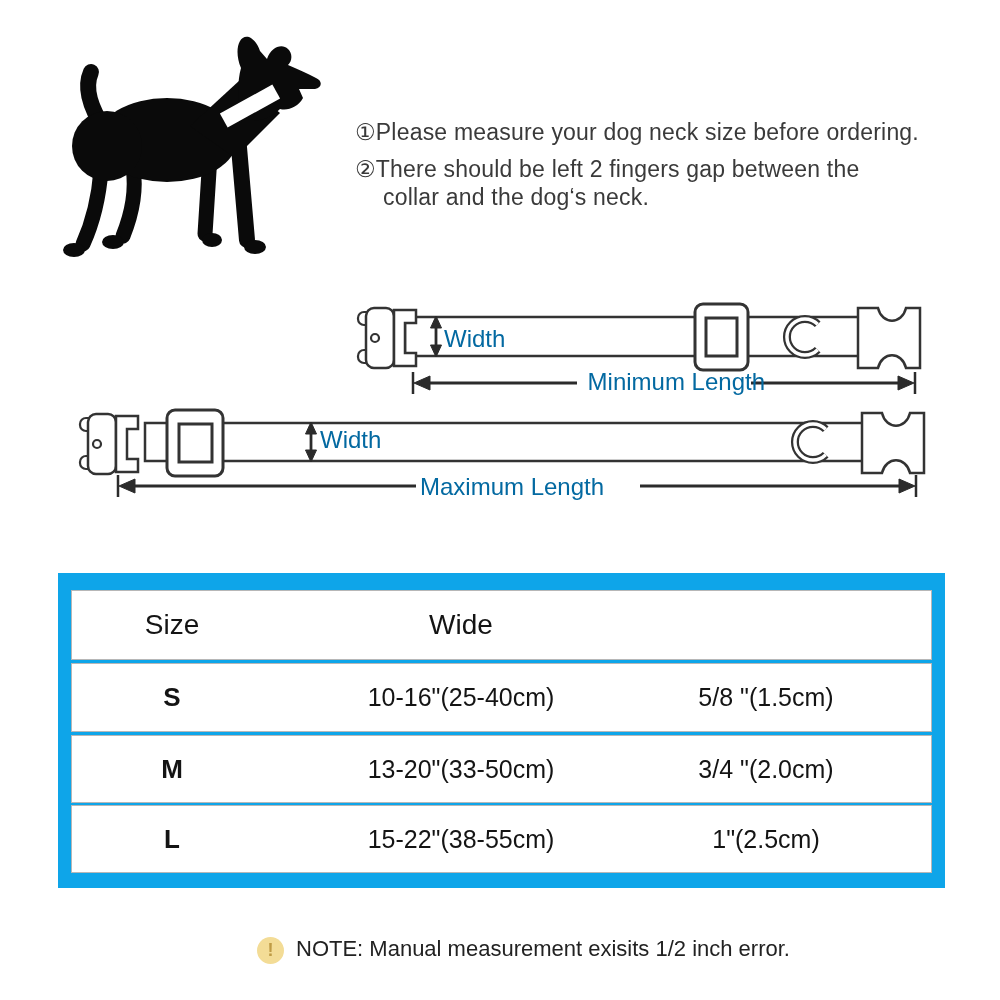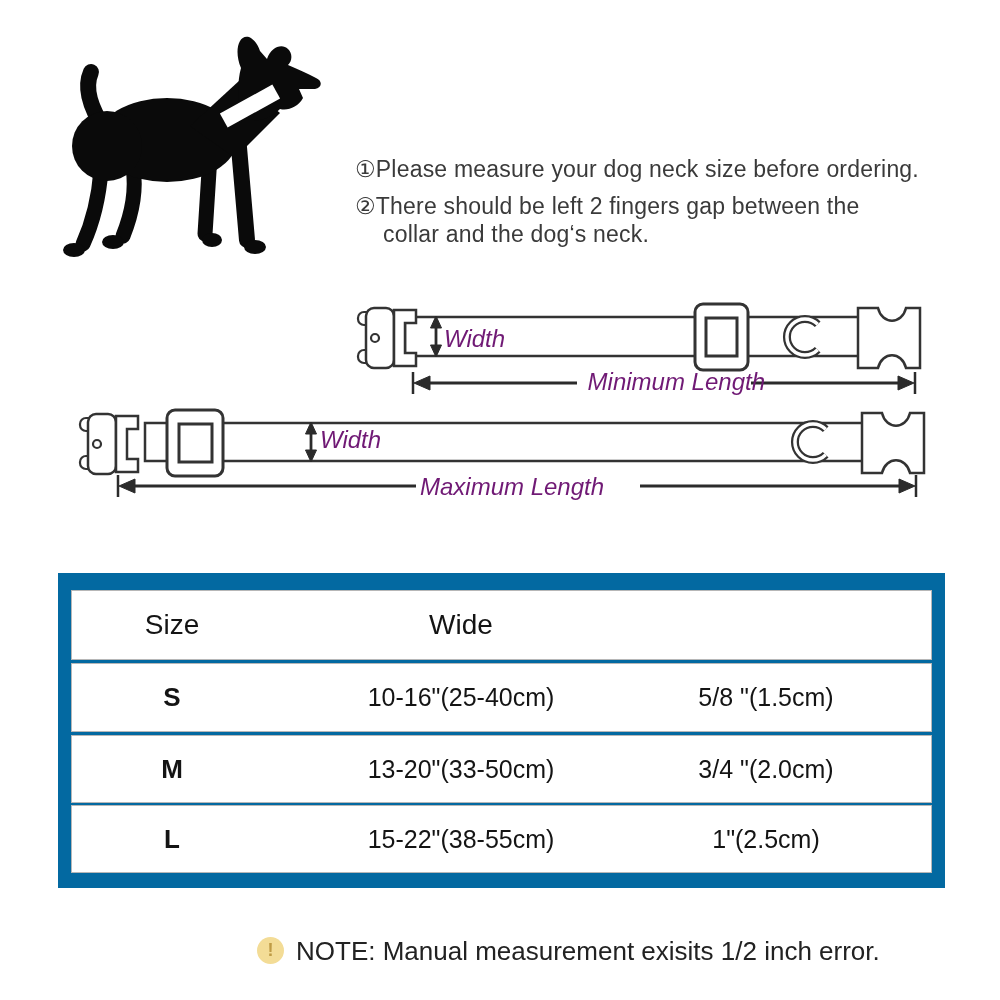--- a/index.html
+++ b/index.html
@@ -3,52 +3,52 @@
 <meta charset="utf-8">
 <style>
   html,body{margin:0;padding:0;}
   body{
     width:1000px;height:1000px;background:#ffffff;position:relative;
     font-family:"Liberation Sans","DejaVu Sans",sans-serif;color:#2f2f2f;
     overflow:hidden;
   }
   .abs{position:absolute;}
   
-  .instr{font-size:23px;color:#3a3a3a;letter-spacing:0.2px;white-space:nowrap;margin-top:37px;}
+  .instr{font-size:23px;color:#3a3a3a;letter-spacing:0.2px;white-space:nowrap;}
   #instr1{left:355px;top:119px;}
   #instr2{left:355px;top:156px;}
   #instr3{left:383px;top:184px;}
   
-  .dlabel{font-size:24px;color:#701a75;white-space:nowrap;font-style:italic;}
+  .dlabel{font-size:24px;color:#0369a1;white-space:nowrap;}
   #width1{left:444px;top:325px;}
   #minlen{left:555px;top:368px;width:210px;text-align:right;}
   #width2{left:320px;top:426px;}
   #maxlen{left:420px;top:473px;width:220px;text-align:left;}
   
-  #panel{left:58px;top:573px;width:887px;height:315px;background:#0369a1;}
+  #panel{left:58px;top:573px;width:887px;height:315px;background:#0ea5e9;}
   .trow{
     position:absolute;left:13px;width:861px;background:#ffffff;
     border:1px solid #b7b7b7;box-sizing:border-box;
     display:grid;grid-template-columns:200px 378px 232px;
     align-items:center;justify-items:center;
   }
   #rowH{top:17px;height:70px;}
   #row0{top:90px;height:69px;}
   #row1{top:162px;height:68px;}
   #row2{top:232px;height:68px;}
   .th{font-size:28px;color:#141414;}
   .sz{font-size:26px;font-weight:700;color:#141414;}
   .val{font-size:25px;color:#141414;}
   
   #noteIcon{
     left:257px;top:937px;width:27px;height:27px;border-radius:50%;
     background:#f3dc96;color:#bf9b45;font-size:18px;font-weight:700;
     text-align:center;line-height:27px;
   }
-  #noteText{left:296px;top:936px;font-size:26px;color:#222222;white-space:nowrap;}
+  #noteText{left:296px;top:936px;font-size:22px;color:#222222;white-space:nowrap;}
   svg{display:block;}
 </style>
 </head>
 <body>
 
 <svg class="abs" style="left:55px;top:18px;" width="275" height="250" viewBox="0 0 275 250">
   <g fill="#0a0a0a">
     <path d="M50,112 C38,94 28,72 36,54" stroke="#0a0a0a" stroke-width="16" stroke-linecap="round" fill="none"></path>
     <path d="M183,118 L192,222" stroke="#0a0a0a" stroke-width="16" stroke-linecap="round" fill="none"></path>
     <ellipse cx="200" cy="229" rx="11" ry="7"></ellipse>

